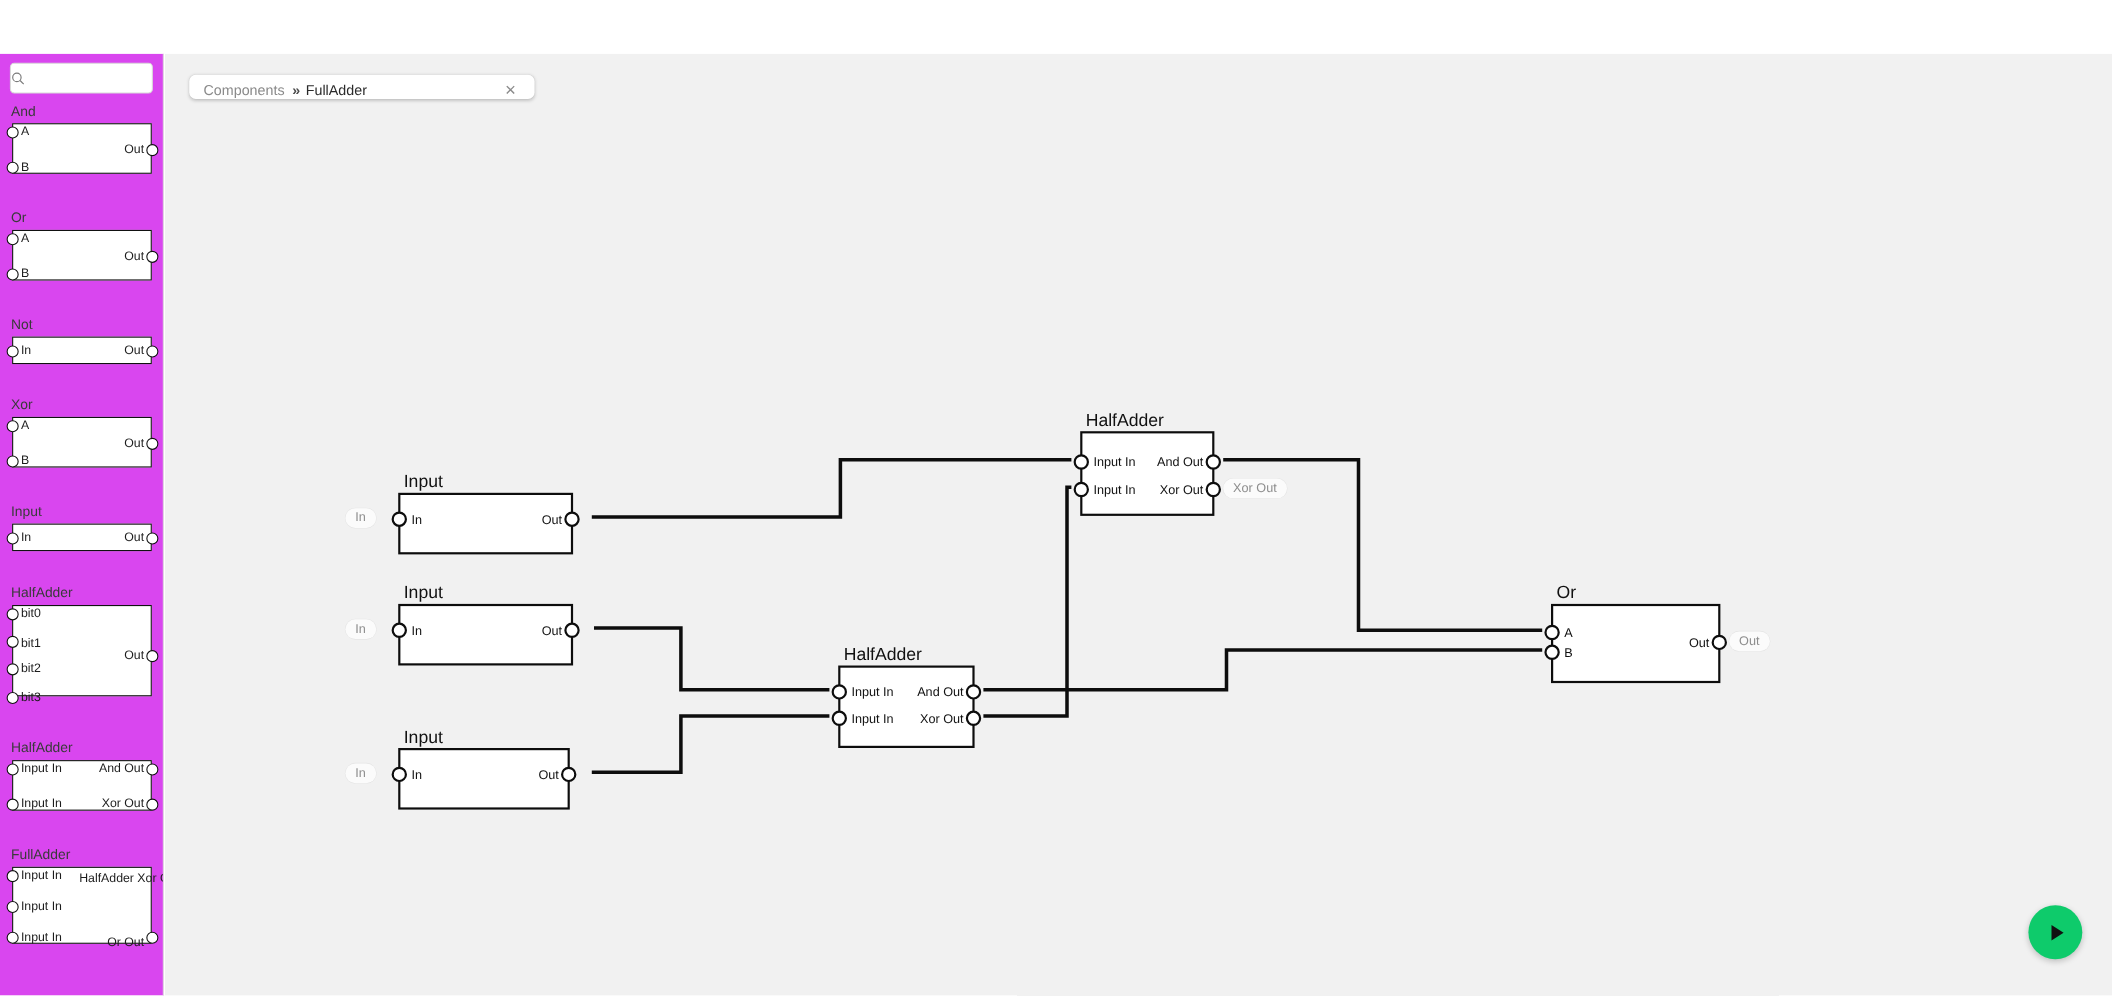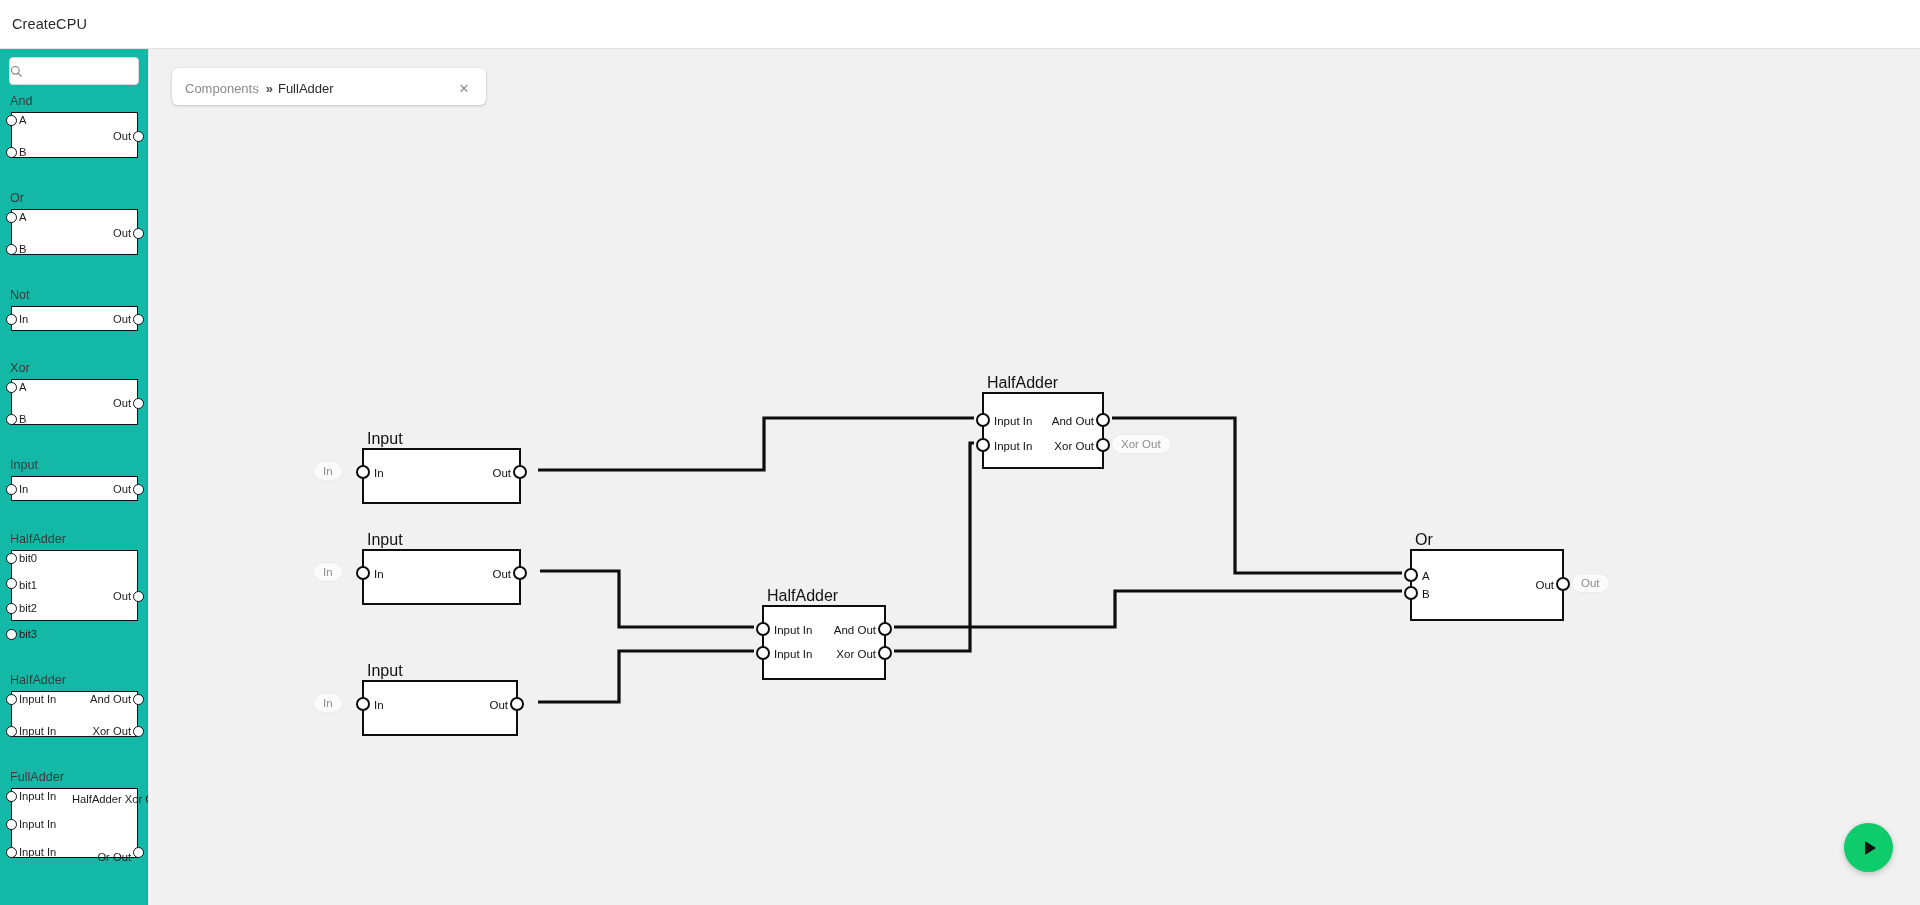--- a/index.html
+++ b/index.html
@@ -20,21 +20,21 @@
     background: #ffffff; border-bottom: 1px solid #e3e3e3;
     display: flex; align-items: center;
   }
   #app-title {
     margin-left: 12px; font-size: 14.5px; color: #2b2b2b; letter-spacing: .1px;
   }
 
   
   #sidebar {
     position: absolute; left: 0; top: 49px; width: 149px; height: 856px;
-    background: #14b8a6; border-right: 1px solid #e0e0e0;
+    background: #d946ef; border-right: 1px solid #e0e0e0;
     overflow: hidden;
   }
   #search-wrap { padding: 8px 9px 0 9px; }
   #search-box {
     position: relative; height: 28px; border: 1px solid #d9d9d9; border-radius: 4px;
     background: #fff; display: flex; align-items: center;
   }
   #search-icon { width: 26px; display: flex; justify-content: center; align-items: center; color: #7a7a7a; }
   #search-input {
     border: 0; outline: 0; background: transparent; height: 100%; flex: 1;
@@ -69,21 +69,21 @@
 
   
   #canvas {
     position: absolute; left: 150px; top: 49px; width: 1770px; height: 856px;
     background: #f1f1f1; overflow: hidden;
   }
 
   
   #tab-bar { position: absolute; left: 22px; top: 19px; }
   #tab {
-    display: flex; align-items: center; height: 37px; min-width: 314px;
+    display: flex; align-items: center; height: 22px; min-width: 314px;
     background: #ffffff; border-radius: 6px;
     box-shadow: 0 1px 3px rgba(0,0,0,.18), 0 0 0 0.5px rgba(0,0,0,.04);
     padding: 4px 0 0 13px;
   }
   #crumb-root { font-size: 13px; color: #8a8a8a; }
   #crumb-sep { font-size: 13px; color: #4c4c4c; margin: 0 7px; font-weight: bold; letter-spacing:-2px;}
   #crumb-leaf { font-size: 13px; color: #2a2a2a; }
   #tab-close {
     margin-left: auto; margin-right: 14px; width: 16px; height: 16px;
     display: flex; align-items: center; justify-content: center;
@@ -137,23 +137,20 @@
     border-left: 11px solid #111;
     border-top: 7px solid transparent;
     border-bottom: 7px solid transparent;
   }
 </style>
 </head>
 <body>
 
 <div id="app">
 
-  <div id="titlebar">
-    <span id="app-title">CreateCPU</span>
-  </div>
 
   <div id="sidebar">
     <div id="search-wrap">
       <div id="search-box">
         <span id="search-icon">
           <svg width="13" height="13" viewBox="0 0 16 16">
             <circle cx="6.6" cy="6.6" r="4.7" fill="none" stroke="#7a7a7a" stroke-width="1.3"></circle>
             <line x1="10.1" y1="10.1" x2="14.2" y2="14.2" stroke="#7a7a7a" stroke-width="1.3"></line>
           </svg>
         </span>
@@ -207,21 +204,21 @@
           <div class="lib-name">Input</div>
           <div class="lib-body" style="height: 25px;">
             <div class="lib-pin left" style="top: 7px;"></div>
             <div class="lib-plabel l" style="top: 7px;">In</div>
             <div class="lib-pin right" style="top: 7px;"></div>
             <div class="lib-plabel r" style="top: 7px;">Out</div>
           </div>
         </div>
         <div class="lib-item" style="top: 483px;">
           <div class="lib-name">HalfAdder</div>
-          <div class="lib-body" style="height: 71px;">
+          <div class="lib-body" style="height: 83px;">
             <div class="lib-pin left" style="top: 1.5px;"></div>
             <div class="lib-plabel l" style="top: 1.5px;">bit0</div>
             <div class="lib-pin left" style="top: 26.8333px;"></div>
             <div class="lib-plabel l" style="top: 29px;">bit1</div>
             <div class="lib-pin left" style="top: 52.1667px;"></div>
             <div class="lib-plabel l" style="top: 52.1667px;">bit2</div>
             <div class="lib-pin left" style="top: 77.5px;"></div>
             <div class="lib-plabel l" style="top: 77.5px;">bit3</div>
             <div class="lib-pin right" style="top: 39.5px;"></div>
             <div class="lib-plabel r" style="top: 39.5px;">Out</div>

